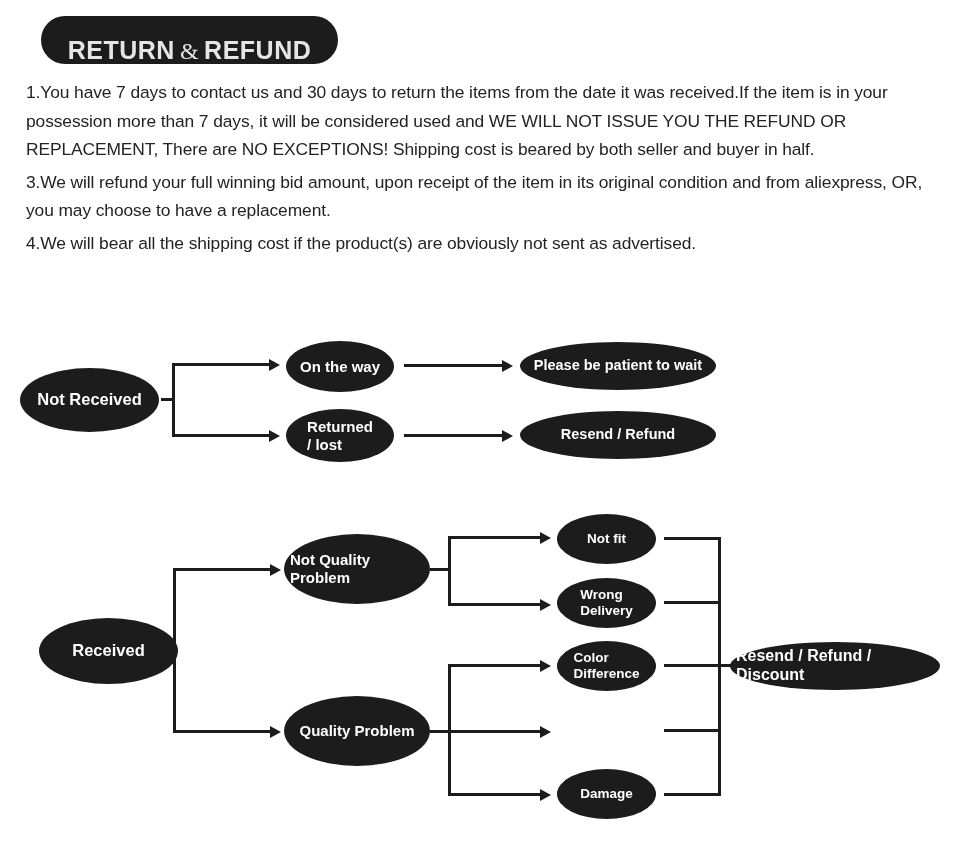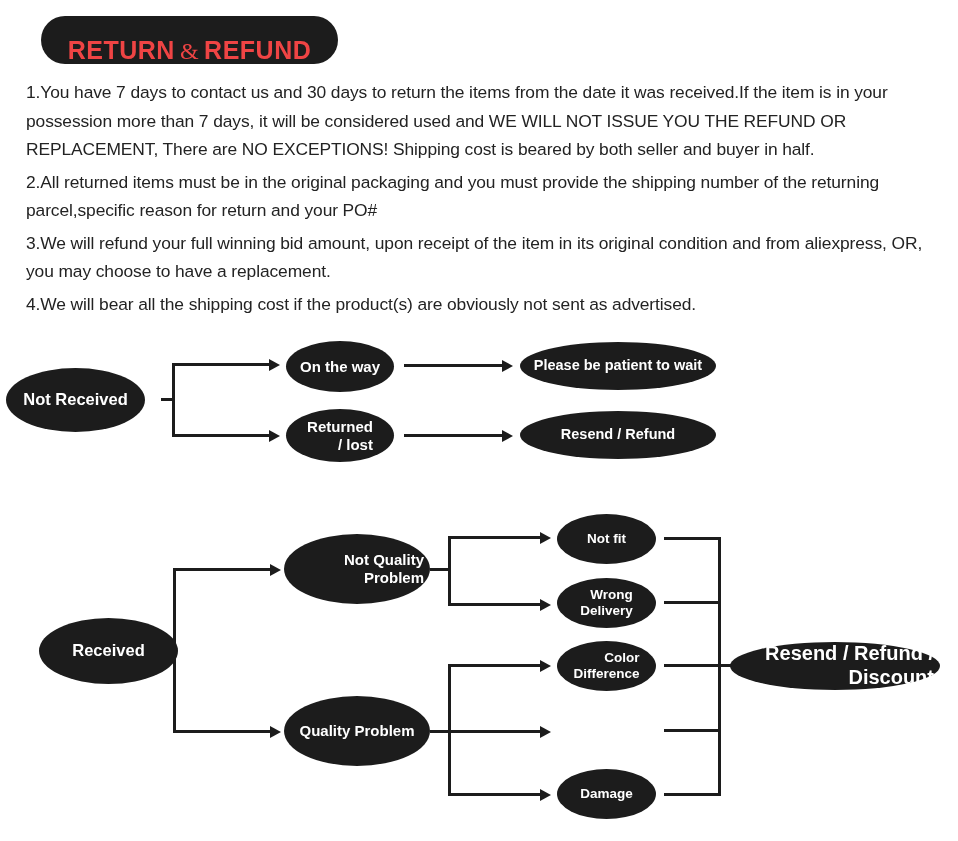--- a/index.html
+++ b/index.html
@@ -27,21 +27,21 @@
     top: 16px;
     width: 297px;
     height: 48px;
     background: #1c1c1c;
     border-radius: 24px;
     display: flex;
     align-items: center;
     justify-content: center;
   }
   .title-pill .title-text {
-    color: #ef4444;
+    color: #e5e5e5;
     font-size: 25px;
     font-weight: bold;
     letter-spacing: 0.5px;
     white-space: nowrap;
     margin-top: 20px;
   }
   .title-pill .amp {
     font-family: "Liberation Serif", serif;
     font-weight: normal;
     font-size: 24px;
@@ -73,37 +73,37 @@
     pointer-events: none;
   }
 
   .node {
     position: absolute;
     background: #1c1c1c;
     border-radius: 50%;
     display: flex;
     align-items: center;
     justify-content: center;
-    text-align: right;
+    text-align: left;
     box-sizing: border-box;
   }
   .node .node-label {
     color: #ffffff;
     font-weight: bold;
     line-height: 1.18;
     padding: 0 6px;
     white-space: pre-line;
   }
 
   
   .n-root      { font-size: 16.5px; }
   .n-mid       { font-size: 15px; }
   .n-out       { font-size: 14.5px; }
   .n-small     { font-size: 13.5px; }
-  .n-final     { font-size: 20px; }
+  .n-final     { font-size: 16px; }
 
   
   .hline {
     position: absolute;
     height: 3px;
     background: #1c1c1c;
   }
   .vline {
     position: absolute;
     width: 3px;
@@ -122,28 +122,27 @@
 <body>
 
 <div id="page">
 
   <div class="title-pill">
     <span class="title-text"><span>RETURN</span><span class="amp">&amp;</span><span>REFUND</span></span>
   </div>
 
   <div class="policy">
     <p>1.You have 7 days to contact us and 30 days to return the items from the date it was received.If the item is in your possession more than 7 days, it will be considered used and WE WILL NOT ISSUE YOU THE REFUND OR REPLACEMENT, There are NO EXCEPTIONS! Shipping cost is beared by both seller and buyer in half.</p>
-    <p>2.All returned items must be in the original packaging and you must provide the shipping number of the returning parcel,specific reason for return and your PO#</p>
     <p>3.We will refund your full winning bid amount, upon receipt of the item in its original condition and from aliexpress, OR, you may choose to have a replacement.</p>
     <p>4.We will bear all the shipping cost if the product(s) are obviously not sent as advertised.</p>
   </div>
 
   <div class="flow">
 
-    <div class="node n-root" style="left:6px; top:368px; width:139px; height:64px;">
+    <div class="node n-root" style="left:20px; top:368px; width:139px; height:64px;">
       <span class="node-label">Not Received</span>
     </div>
 
     <div class="hline" style="left:161px; top:398px; width:13px;"></div>
     <div class="vline" style="left:172px; top:363px; height:74px;"></div>
     <div class="hline" style="left:172px; top:363px; width:98px;"></div>
     <div class="arrowhead" style="left:269px; top:359px;"></div>
     <div class="hline" style="left:172px; top:434px; width:98px;"></div>
     <div class="arrowhead" style="left:269px; top:430px;"></div>
 

